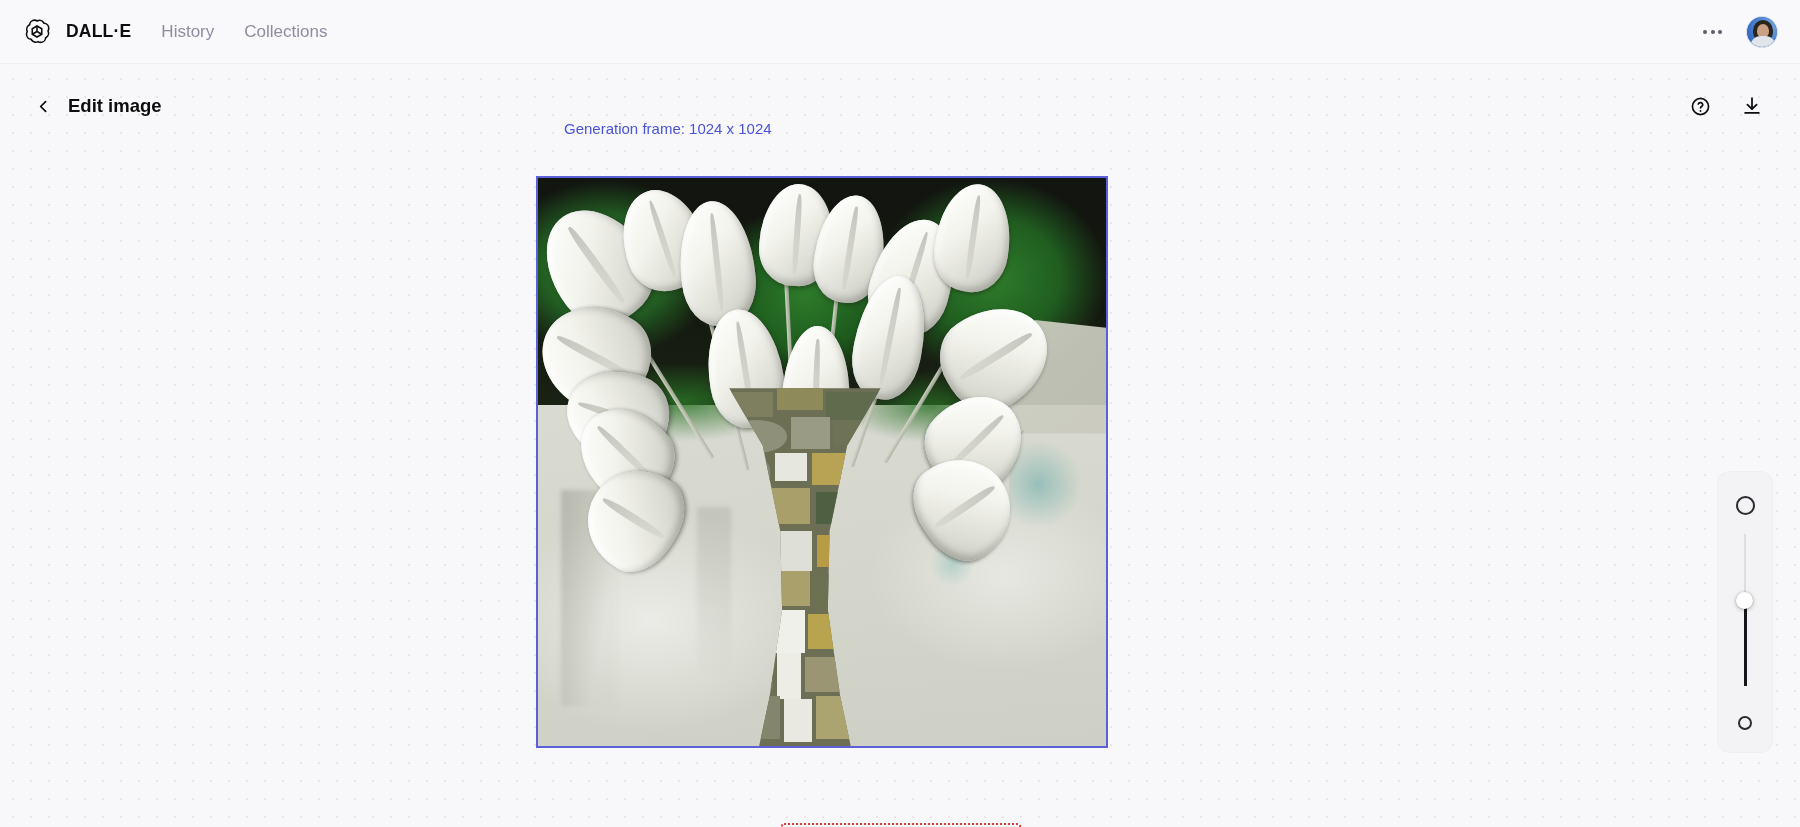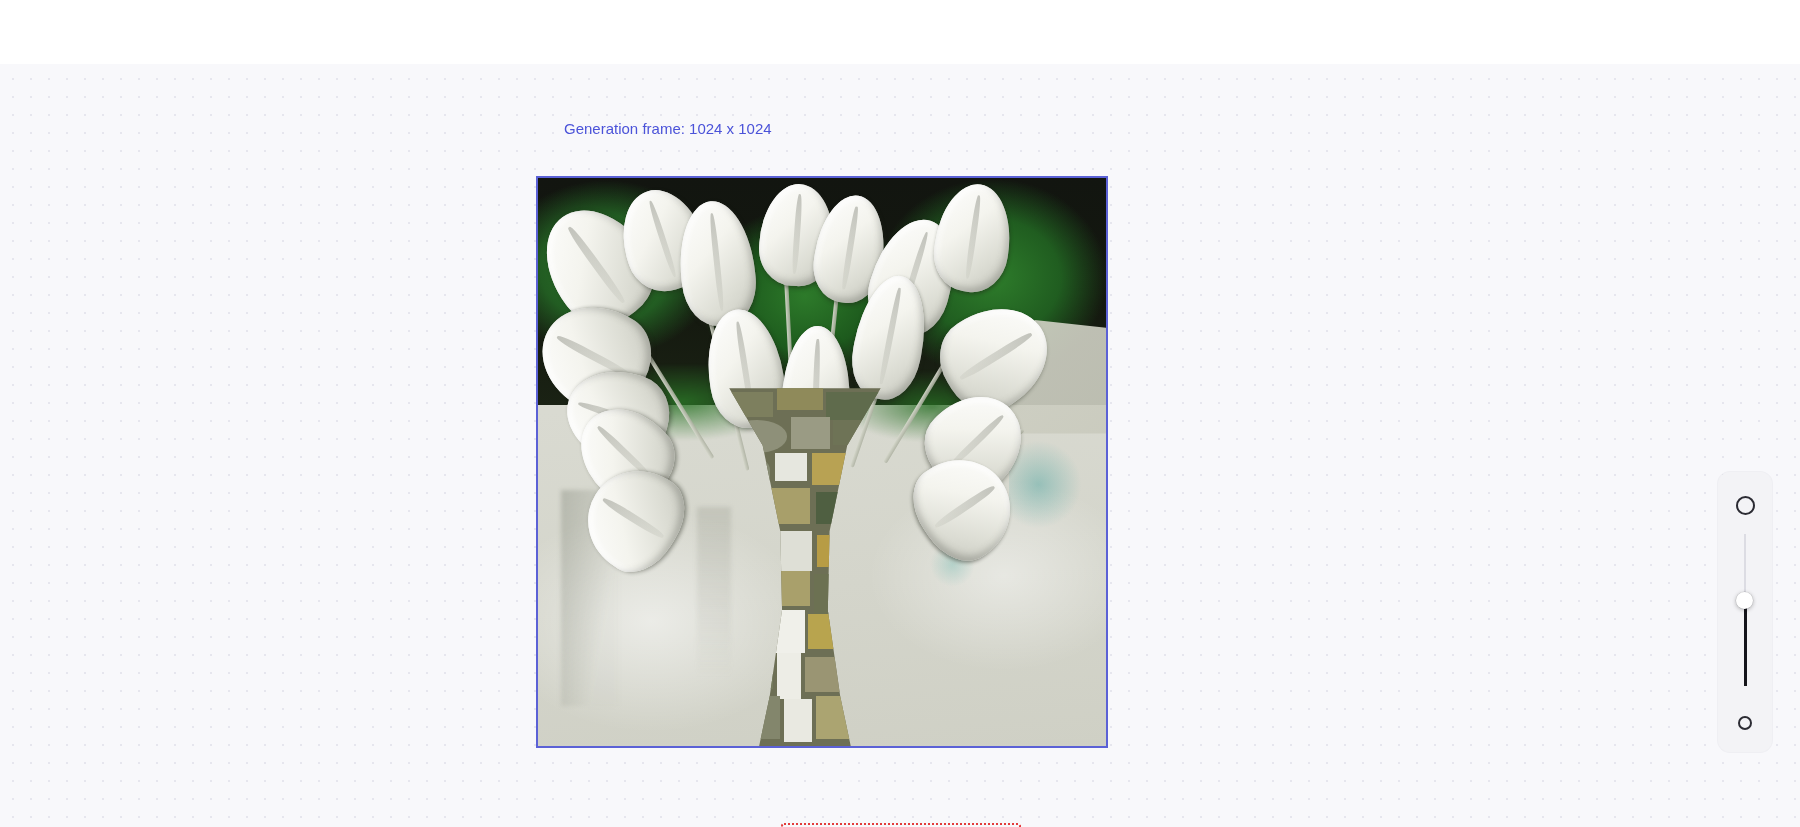--- a/index.html
+++ b/index.html
@@ -170,23 +170,74 @@
     position:absolute; left: 18px; top: 120px; width: 17px; height: 17px; border-radius:50%;
     background:#ffffff; box-shadow: 0 1px 4px rgba(0,0,0,.3), 0 0 0 .5px rgba(0,0,0,.12);
     cursor: grab;
   }
 </style>
 </head>
 <body>
 
 <div id="app">
 
+  <div class="topbar">
+    <div class="brand-logo">
+      <svg width="30" height="30" viewBox="0 0 24 24" fill="none" stroke="#0d0d0d" stroke-width="1.25">
+        <path d="M12 3.2c1.9-1.1 4.3-.5 5.4 1.4l.2.4c2.1.1 3.8 1.9 3.8 4 0 .8-.2 1.5-.6 2.1.9 1.9.3 4.2-1.5 5.3l-.4.2c-.1 2.1-1.9 3.7-4 3.7-.8 0-1.5-.2-2.1-.6-1.9.9-4.2.3-5.3-1.5l-.2-.4c-2.1-.1-3.7-1.9-3.7-4 0-.8.2-1.5.6-2.1C3.3 9.8 3.9 7.5 5.7 6.4l.4-.2C6.2 4.1 8 2.5 10.1 2.5c.7 0 1.4.2 1.9.7z"></path>
+        <path d="M12 7.2l3.8 2.2v4.4L12 16l-3.8-2.2V9.4z"></path>
+        <path d="M12 7.2v4.4l3.8 2.2M12 11.6L8.2 13.8"></path>
+      </svg>
+    </div>
+    <div class="brand-name">DALL·E</div>
+    <div class="nav-link">History</div>
+    <div class="nav-link">Collections</div>
+
+    <div class="topbar-right">
+      <div class="dots-menu">
+        <i></i>
+          <i></i>
+          <i></i>
+      </div>
+      <div class="avatar">
+        <div class="bg"></div>
+          <div class="hair"></div>
+          <div class="face"></div>
+          <div class="body"></div>
+      </div>
+    </div>
+  </div>
 
   <div class="canvas">
 
+    <div class="editor-head">
+      <div class="back-btn">
+        <svg width="17" height="17" viewBox="0 0 24 24" fill="none" stroke="#0d0d0d" stroke-width="2.4" stroke-linecap="round" stroke-linejoin="round">
+          <polyline points="15 5 8 12 15 19"></polyline>
+        </svg>
+      </div>
+      <div class="page-title">Edit image</div>
+
+      <div class="head-tools">
+        <div class="icon-btn">
+          <svg width="21" height="21" viewBox="0 0 24 24" fill="none" stroke="#0d0d0d" stroke-width="1.9">
+            <circle cx="12" cy="12" r="9.2"></circle>
+            <path d="M9.4 9.2a2.7 2.7 0 0 1 5.2.9c0 1.8-2.6 2-2.6 3.6" stroke-linecap="round"></path>
+            <circle cx="12" cy="17.1" r="1.05" fill="#0d0d0d" stroke="none"></circle>
+          </svg>
+        </div>
+        <div class="icon-btn">
+          <svg width="22" height="22" viewBox="0 0 24 24" fill="none" stroke="#0d0d0d" stroke-width="1.9" stroke-linecap="round" stroke-linejoin="round">
+            <line x1="12" y1="3.5" x2="12" y2="15"></line>
+            <polyline points="7 10.5 12 15.4 17 10.5"></polyline>
+            <line x1="4.5" y1="19.5" x2="19.5" y2="19.5"></line>
+          </svg>
+        </div>
+      </div>
+    </div>
 
     <div class="frame-label">Generation frame: 1024 x 1024</div>
 
     <div class="art-frame">
       <div class="art">
         <div class="plaster"></div>
         <div class="greenfield"></div>
         <div class="greenlow"></div>
         <div class="paper-r"></div>
         <div class="teal1"></div>

